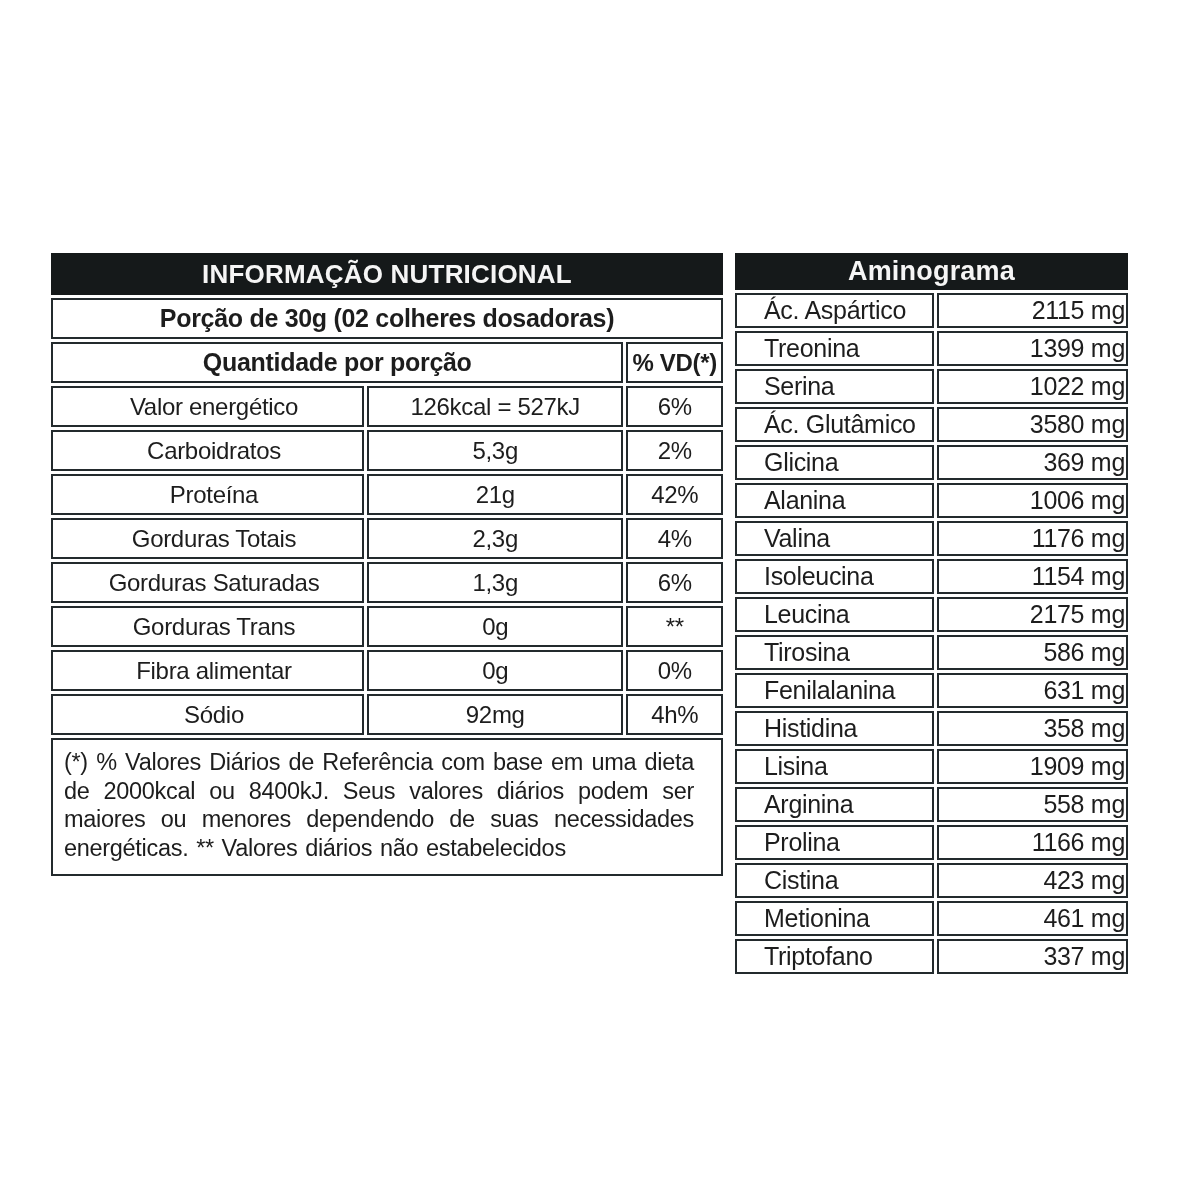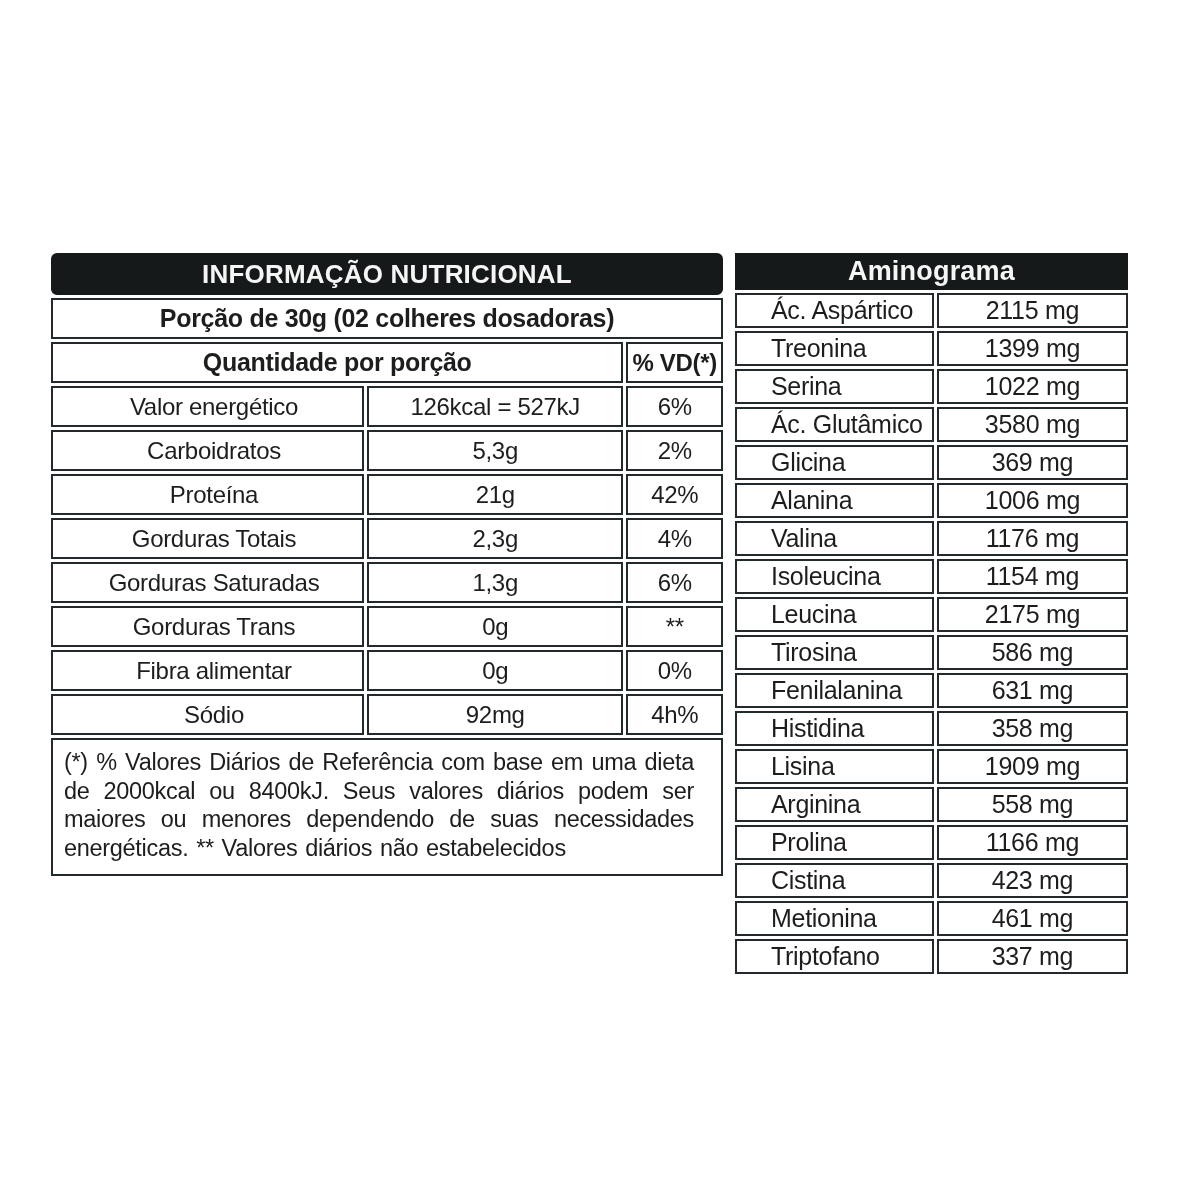--- a/index.html
+++ b/index.html
@@ -38,21 +38,21 @@
     white-space: nowrap;
   }
   
   #nutri { left: 48px; top: 250px; width: 678px; }
   #nutri td { height: 41px; font-size: 24px; }
   #nutri td.titlebar {
     background: var(--color_header_bg);
     border-color: var(--color_header_bg);
     color: var(--color_header_text);
     text-align: center; font-weight: bold; font-size: 26px;
-    height: 42px; letter-spacing: 0.2px; border-radius: 6px;
+    height: 42px; letter-spacing: 0.2px;
   }
   #nutri td.serving  { text-align: center; font-weight: bold; font-size: 25px; }
   #nutri td.qhead    { text-align: center; font-weight: bold; font-size: 25px; }
   #nutri td.vdhead   { text-align: center; font-weight: bold; font-size: 24px; }
   #nutri td.nlabel   { text-align: center; padding-left: 14px; }
   #nutri td.nvalue   { text-align: center; }
   #nutri td.ndv      { text-align: center; }
   #nutri td.footnote {
     height: 138px;
     font-size: 23.5px; line-height: 28.5px;
@@ -64,22 +64,22 @@
   
   #amino { left: 732px; top: 250px; width: 399px; }
   #amino td { height: 29px; font-size: 25px; }
   #amino td.titlebar {
     background: var(--color_header_bg);
     border-color: var(--color_header_bg);
     color: var(--color_header_text);
     text-align: center; font-weight: bold; font-size: 27px;
     height: 33px; letter-spacing: 0.2px;
   }
-  #amino td.aname { text-align: left; padding-left: 34px; }
-  #amino td.aval  { text-align: center; }
+  #amino td.aname { text-align: left; padding-left: 27px; }
+  #amino td.aval  { text-align: right; }
 </style>
 </head>
 <body>
 
 <div class="canvas">
 
   <table id="nutri">
     <colgroup>
       <col style="width:47%">
         <col style="width:38.5%">

